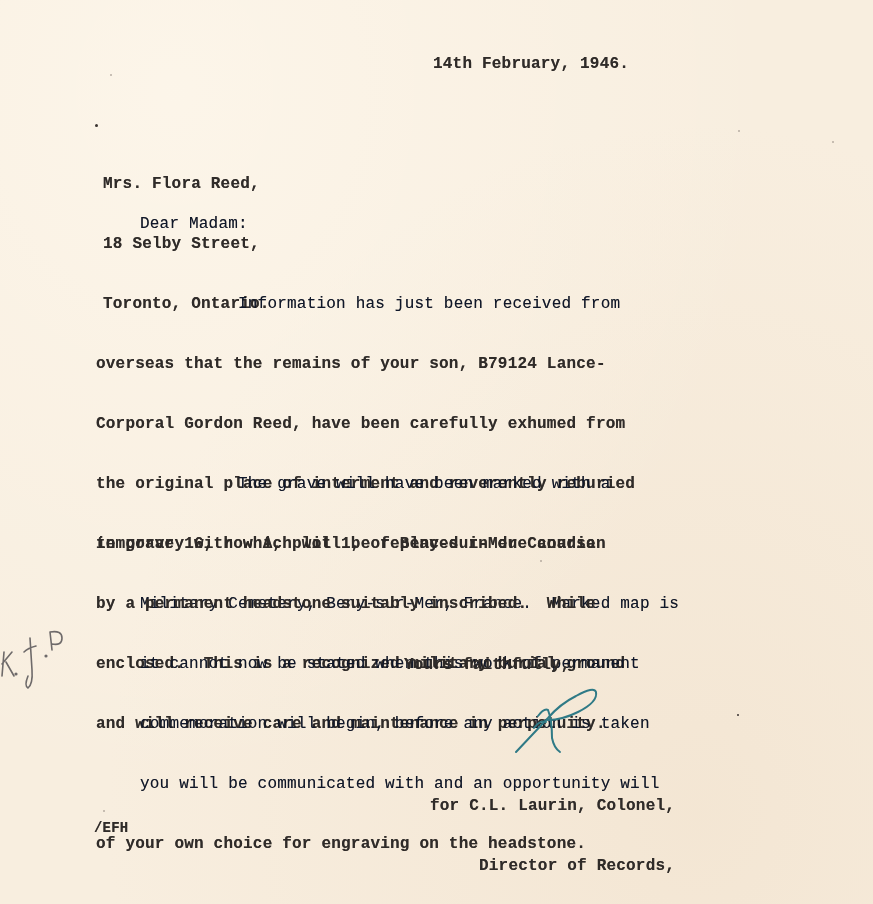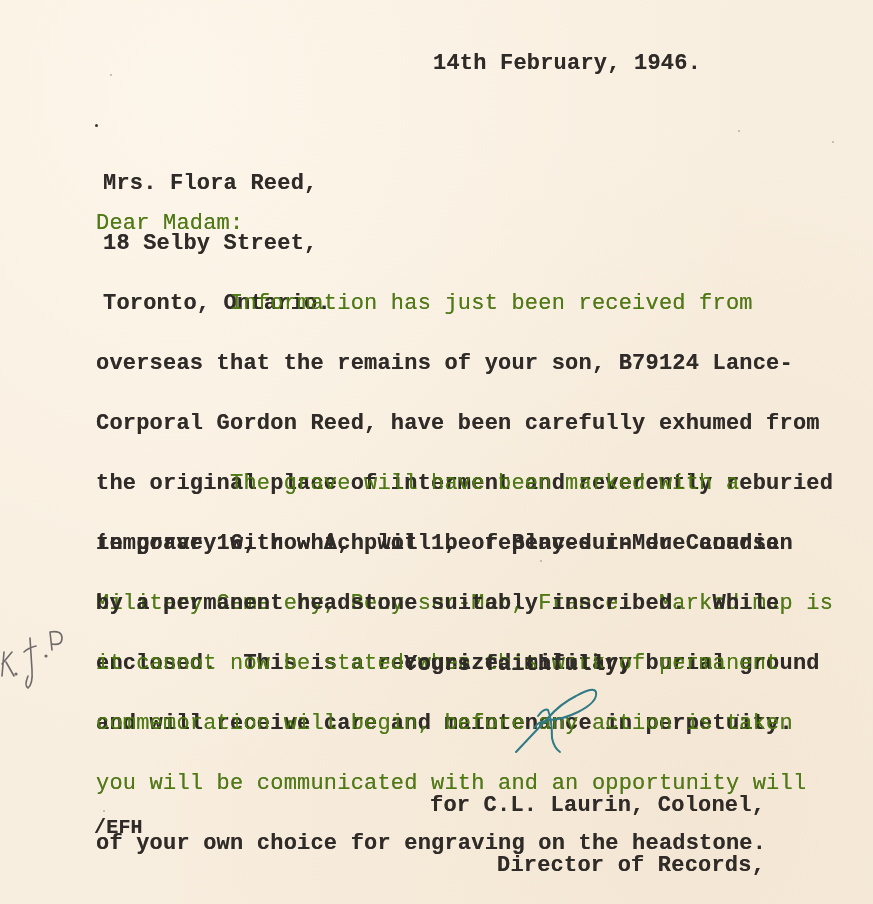--- a/index.html
+++ b/index.html
@@ -10,37 +10,37 @@
         radial-gradient(ellipse at 20% 10%, rgba(255,250,240,0.6), rgba(255,250,240,0) 60%),
         radial-gradient(ellipse at 80% 90%, rgba(235,215,190,0.35), rgba(235,215,190,0) 60%);
       position: relative;
       font-family: "Liberation Mono", "DejaVu Sans Mono", monospace;
       color: #2e2a28;
     }
     .letter { position: absolute; left: 0; top: 0; width: 873px; height: 904px; }
     .typed {
       position: absolute;
       font-family: "Liberation Mono", "DejaVu Sans Mono", monospace;
-      font-size: 22px;
+      font-size: 16px;
       line-height: 20px;
       letter-spacing: 0.2px;
       white-space: pre;
       color: #2f2b29;
       text-shadow: 0 0 0.6px rgba(40,35,30,0.55);
       font-weight: bold;
     }
-    .faded { color: #4d7c0f; font-weight: normal; }
+    .faded { color: #0f172a; font-weight: normal; margin-left: 44px; }
     .date { left: 433px; top: 54px; }
     .addr { left: 103px; top: 134px; }
     .salutation { left: 96px; top: 214px; }
     .para1 { left: 96px; top: 254px; }
     .para2 { left: 96px; top: 434px; }
     .closing { left: 404px; top: 655px; text-align: right; }
     .sigblock { left: 430px; top: 756px; text-align: right; }
-    .ref { left: 94px; top: 818px; font-size: 20px; }
+    .ref { left: 94px; top: 818px; font-size: 14px; }
     .dot { position: absolute; width: 3px; height: 3px; border-radius: 50%; background: #3a3330; }
     .speck { position: absolute; width: 2px; height: 2px; border-radius: 50%; background: #8b8078; opacity: 0.6; }
     .handwriting { position: absolute; }
     .line { display: block; }
   </style>
 </head>
 <body>
 
 <div class="letter">
 

